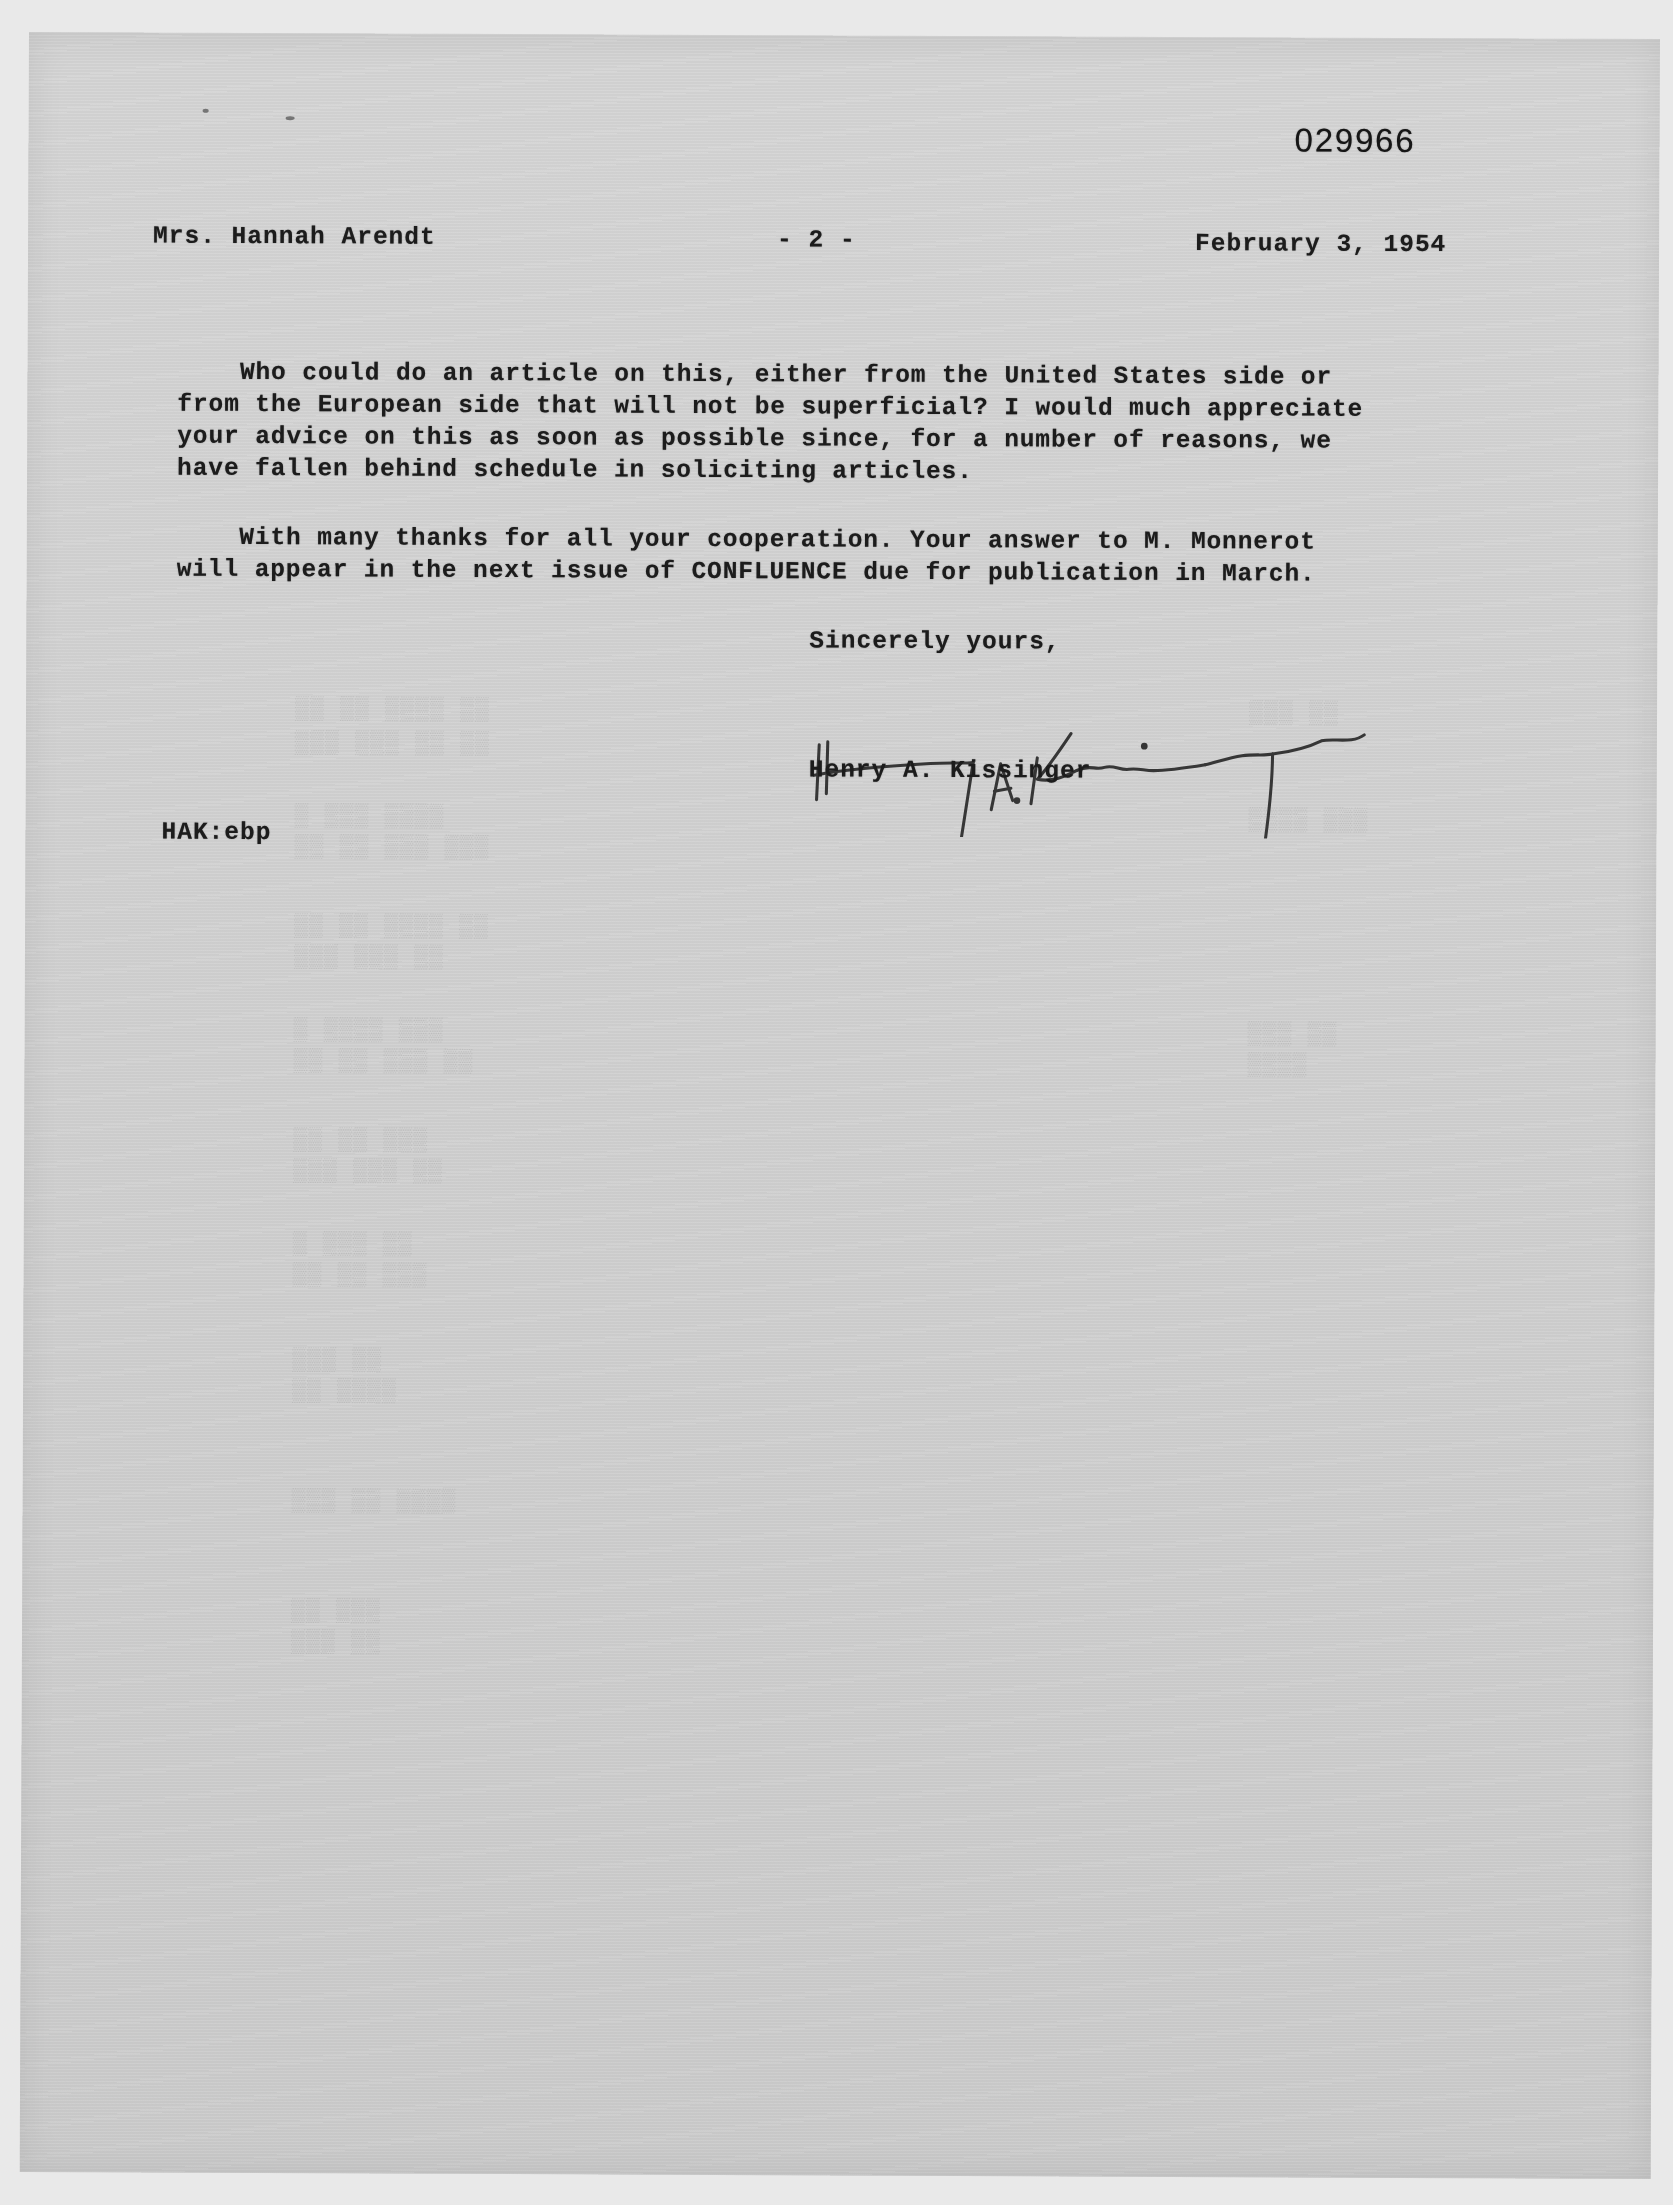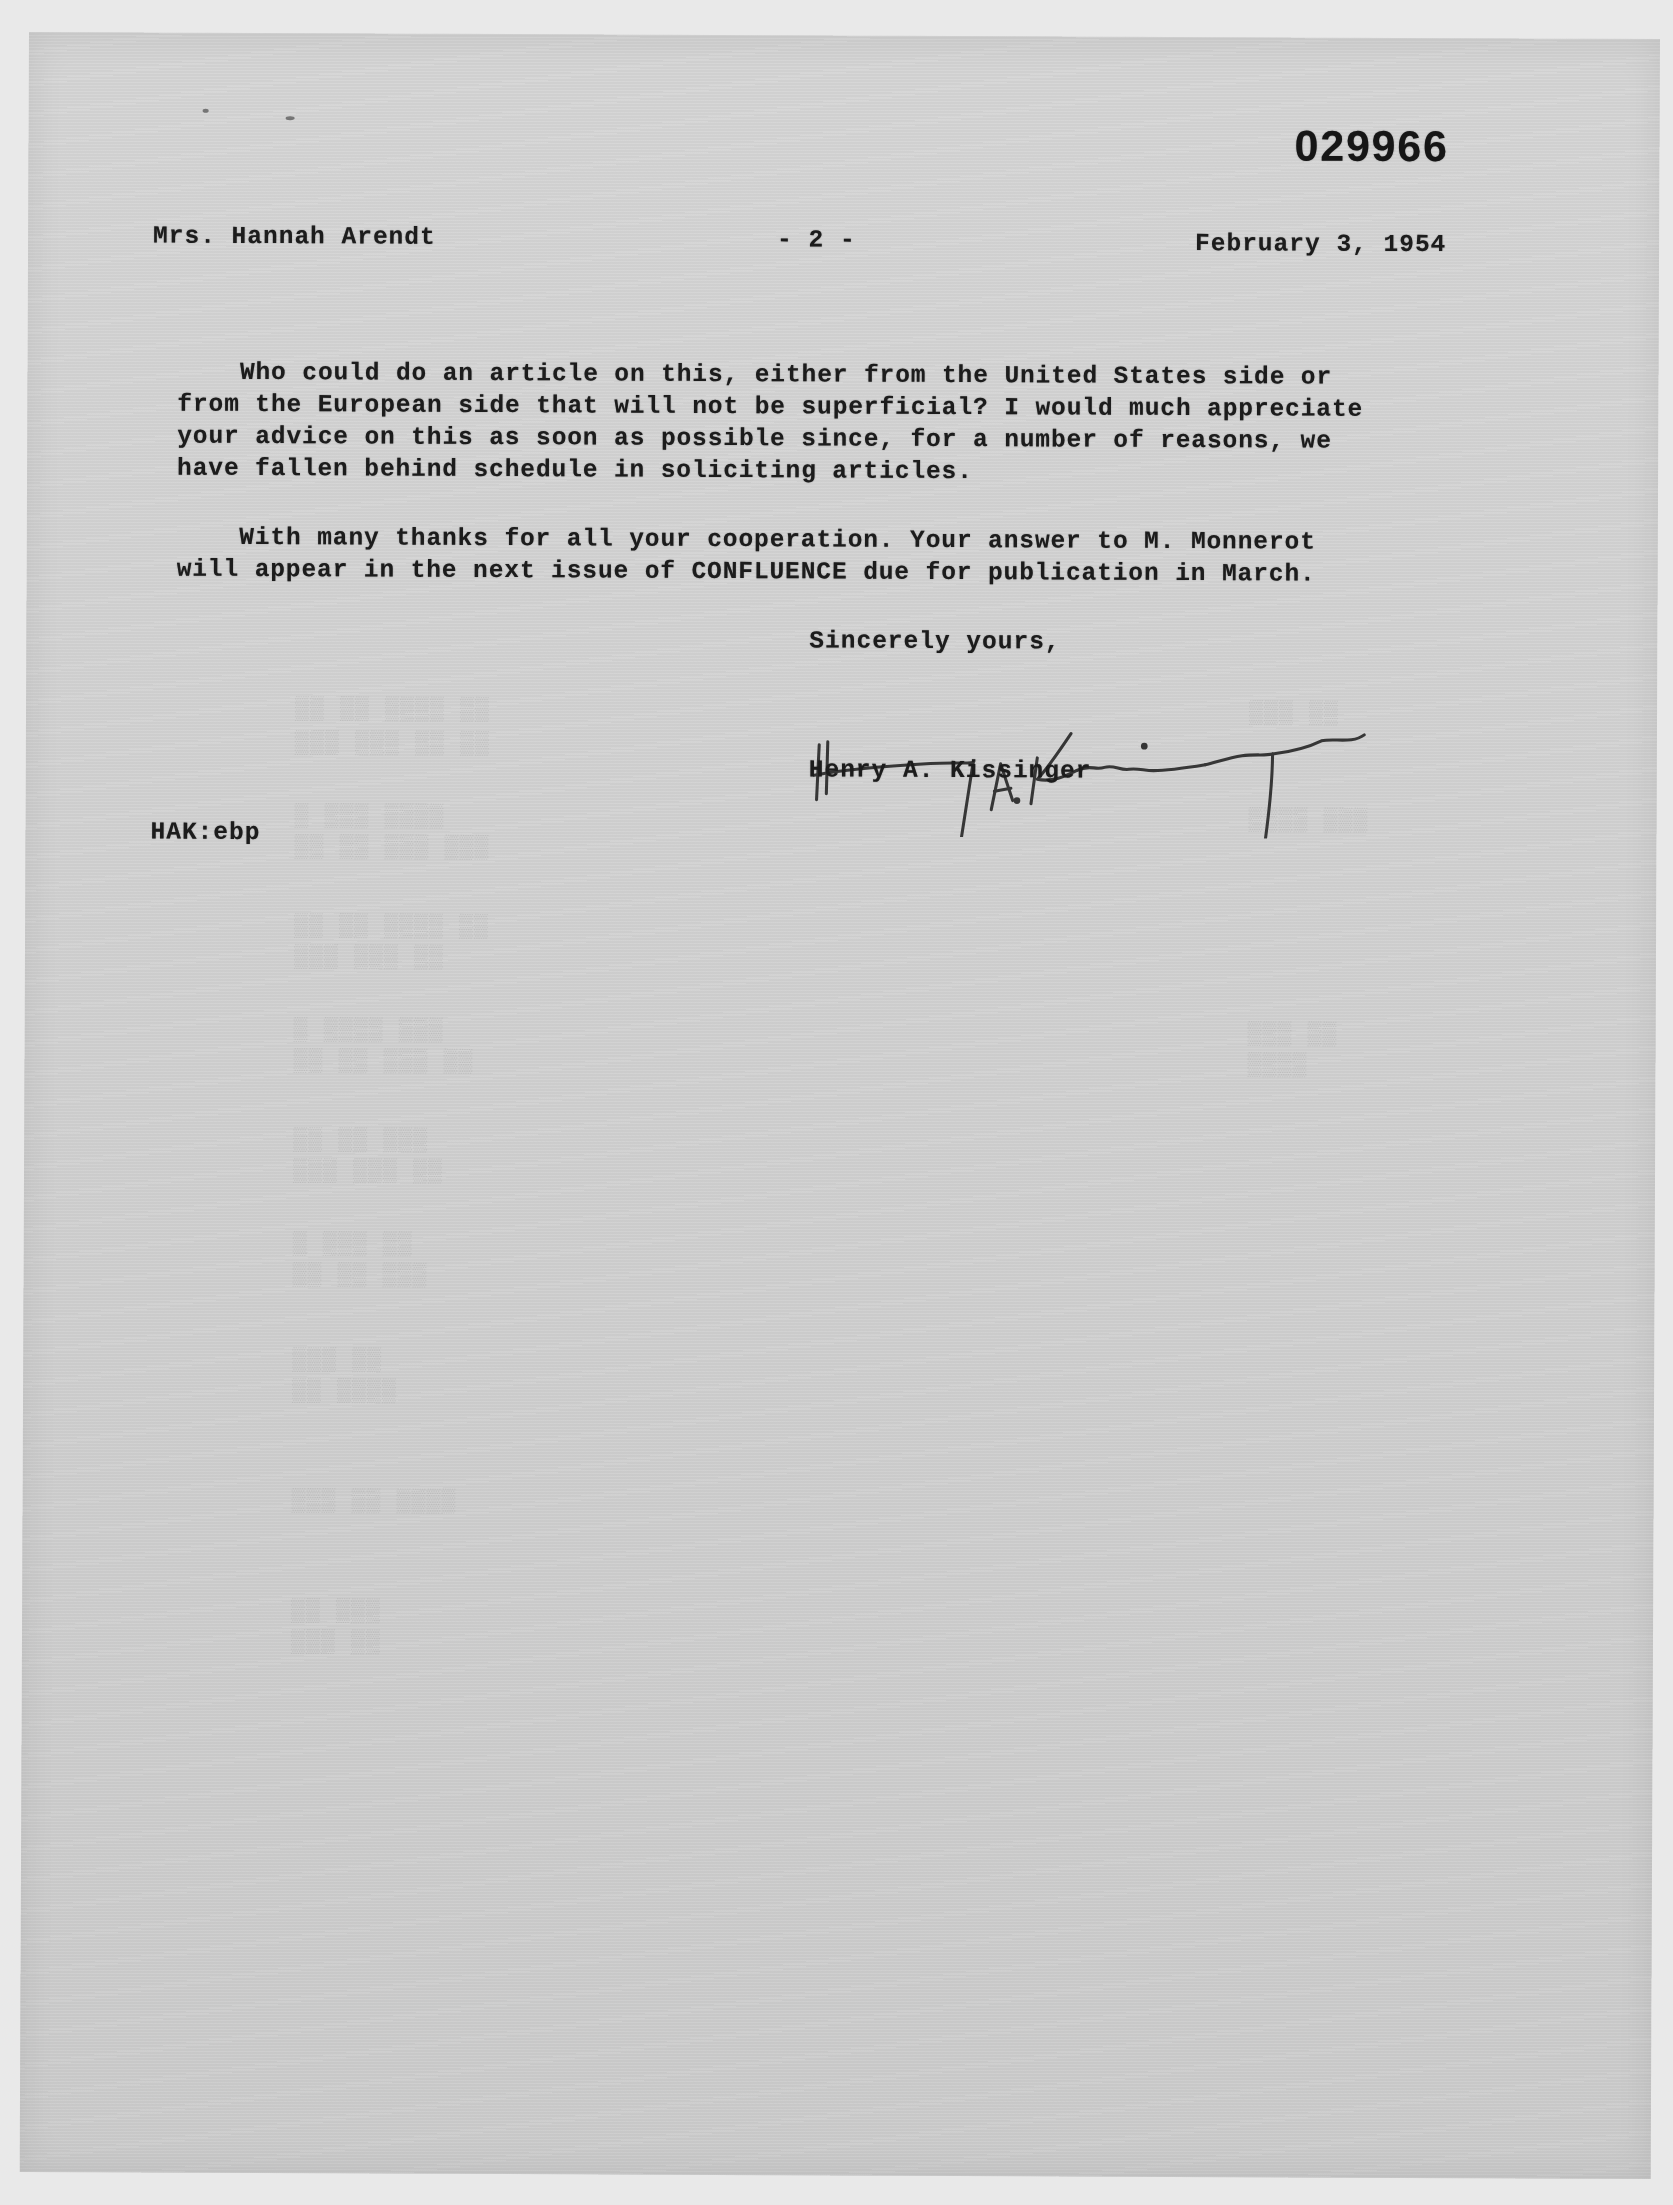--- a/index.html
+++ b/index.html
@@ -36,22 +36,22 @@
       font-size: 24.5px;
       letter-spacing: 1px;
       white-space: pre;
       text-shadow: 0 0 1.2px rgba(0,0,0,0.45);
     }
     .doc-number {
       position: absolute;
       left: 1266px;
       top: 84px;
       font-family: "Liberation Sans", "DejaVu Sans", sans-serif;
-      font-weight: bold;
-      font-size: 43px;
+      font-weight: normal;
+      font-size: 33px;
       letter-spacing: 1.8px;
       color: #161616;
       text-shadow: 0 0 1.2px rgba(0,0,0,0.5);
     }
     .recipient { left: 125px; top: 190px; }
     .page-num  { left: 749px; top: 191px; }
     .date      { left: 1167px; top: 193px; }
 
     .para { position: absolute; }
     .para .line {
@@ -63,21 +63,21 @@
       letter-spacing: 0.9px;
       white-space: pre;
       line-height: 32px;
       text-shadow: 0 0 1.2px rgba(0,0,0,0.45);
     }
     .para1 { left: 150px; top: 324px; }
     .para2 { left: 150px; top: 489px; }
 
     .closing   { left: 783px; top: 592px; }
     .signer    { left: 783px; top: 721px; }
-    .initials  { left: 125px; top: 786px; }
+    .initials  { left: 136px; top: 786px; }
 
     .signature {
       position: absolute;
       left: 764px;
       top: 642px;
       width: 611px;
       height: 159px;
     }
     .bleed {
       position: absolute;

